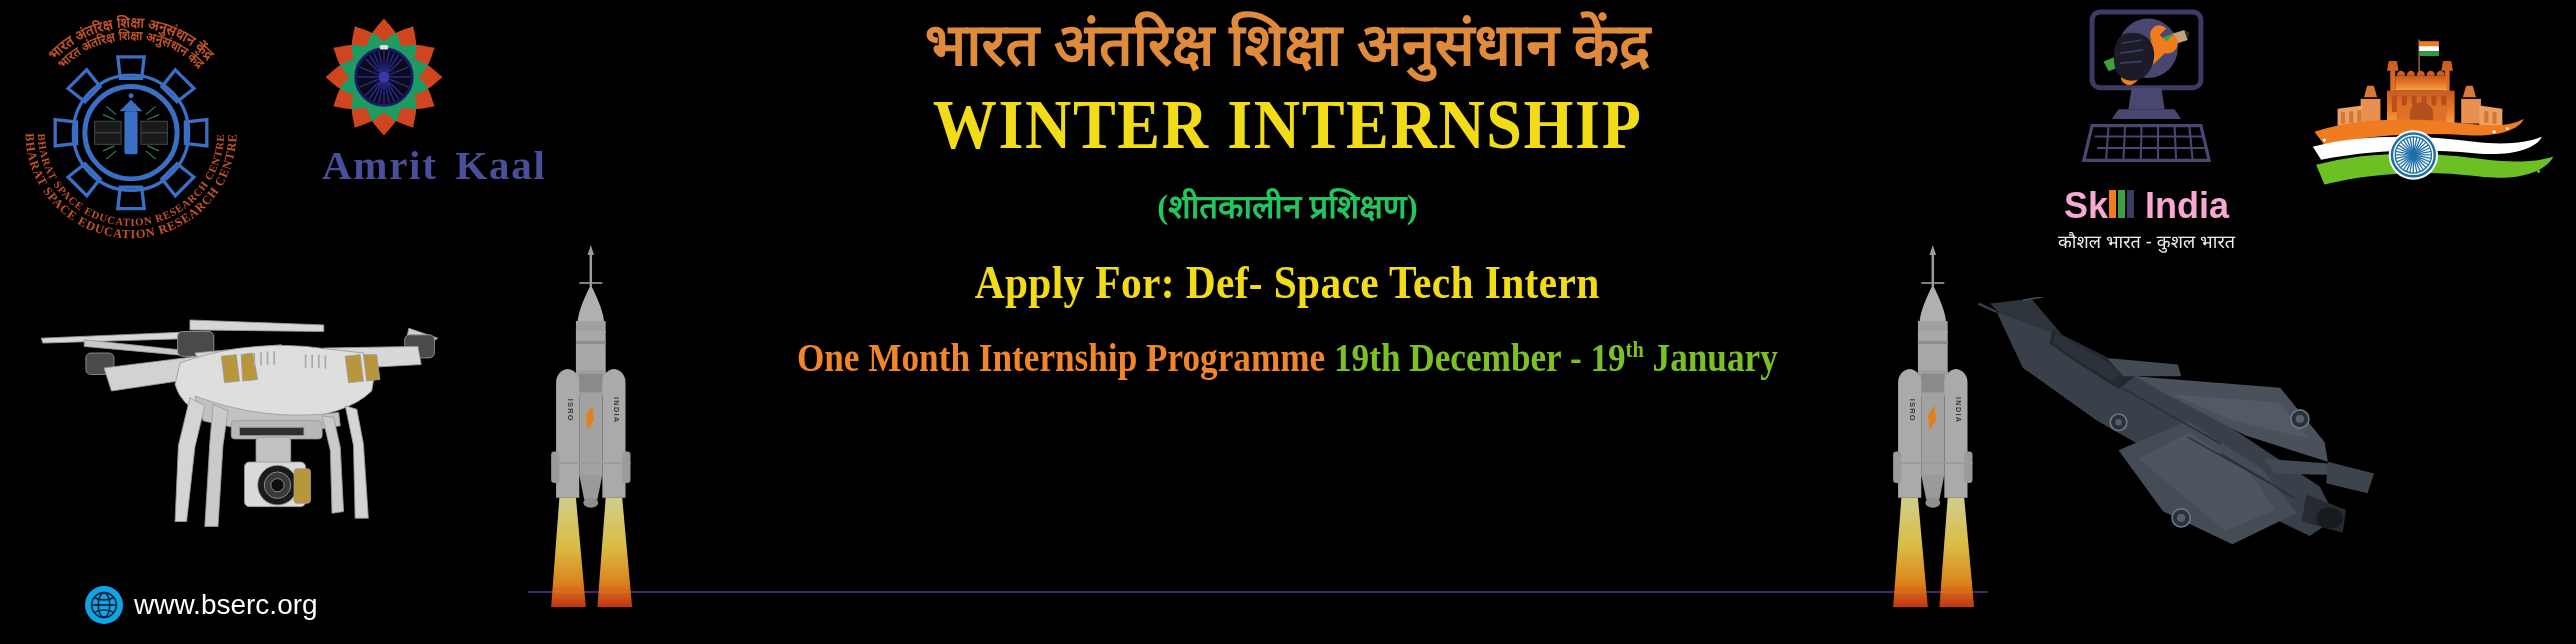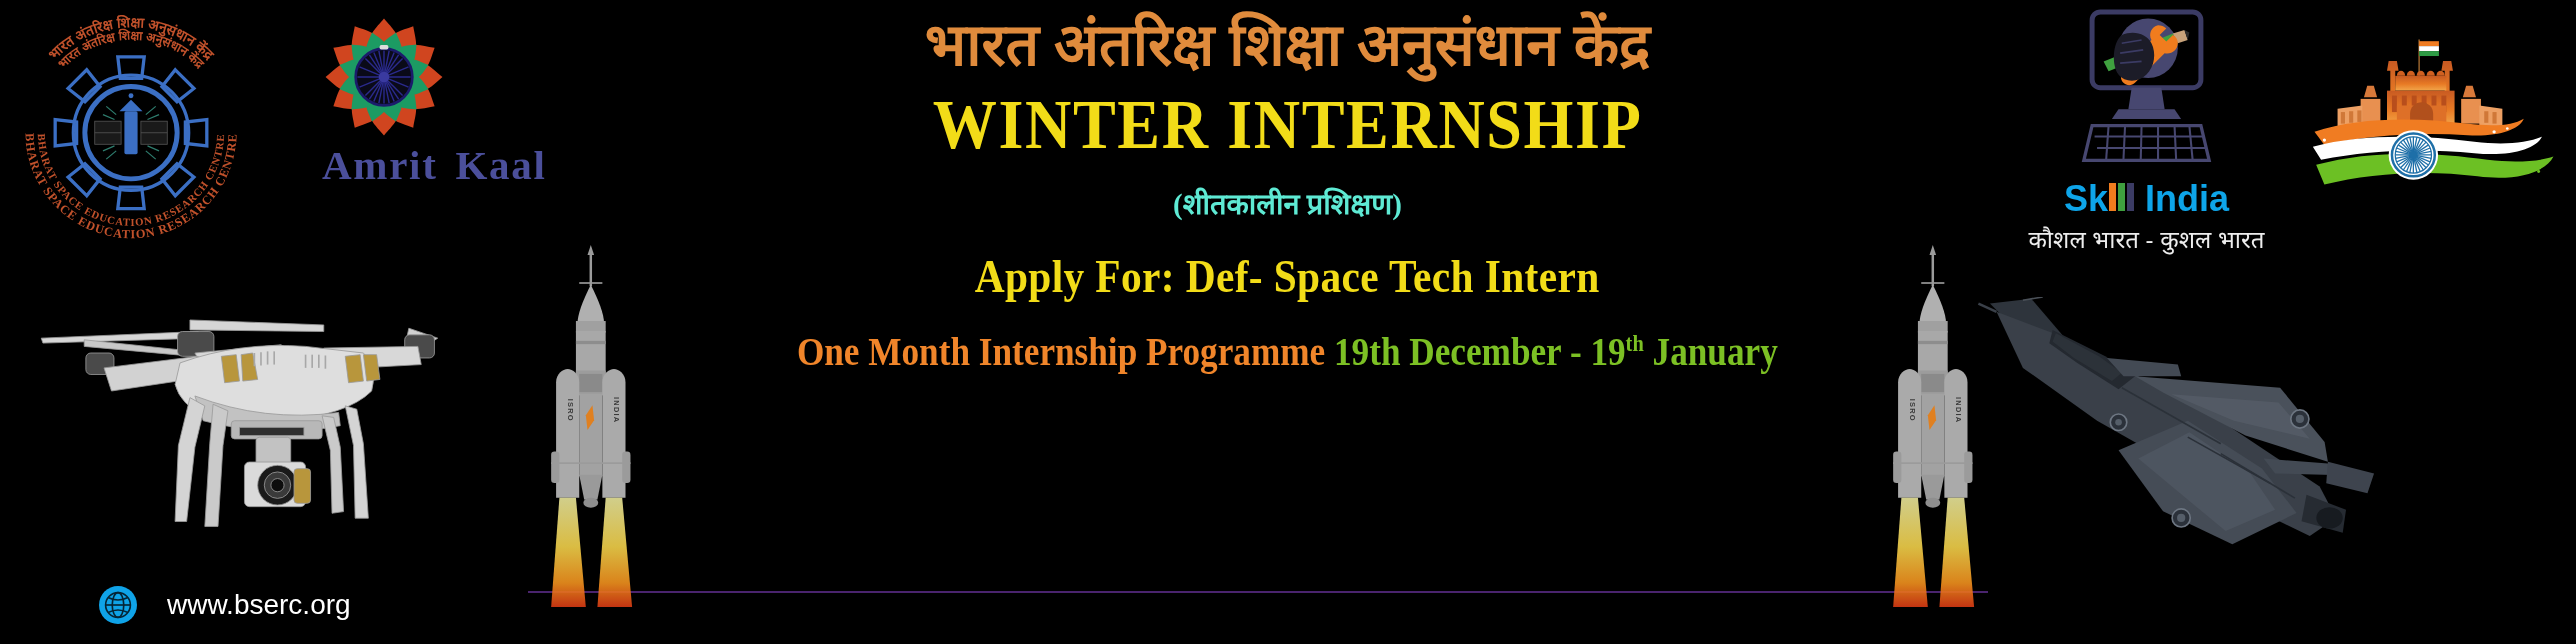--- a/index.html
+++ b/index.html
@@ -57,22 +57,22 @@
     line-height:1.0;
     letter-spacing:1.7px;
     color:#F2DC18;
     transform:scaleX(0.93);
     white-space:nowrap;
   }
   .subtitle-hi {
     margin-top:23px;
     font-family:"Liberation Serif", serif;
     font-weight:bold;
-    font-size:29px;
-    color:#5eead4;
+    font-size:33px;
+    color:#22c55e;
     white-space:nowrap;
   }
   .apply-line {
     margin-top:28px;
     font-family:"Liberation Serif", serif;
     font-weight:bold;
     font-size:46px;
     letter-spacing:0.4px;
     color:#F2DC18;
     transform:scaleX(0.9);
@@ -112,45 +112,45 @@
   #fighter-jet svg { width:100%; height:100%; display:block; }
 
   
   #skill-india { position:absolute; left:2027px; top:6.6px; width:239px; height:297px;
                  display:flex; flex-direction:column; align-items:center; z-index:5; }
   #skill-india .monitor { width:149px; height:169px; }
   #skill-india .si-name {
     font-family:"Liberation Sans", sans-serif;
     font-weight:bold;
     font-size:36px;
-    color:#0ea5e9;
+    color:#f9a8d4;
     line-height:1;
-    margin-top:5px;
+    margin-top:12px;
     white-space:nowrap;
     display:flex; align-items:baseline;
   }
   #skill-india .si-name .bar-orange { display:inline-block; width:7.4px; height:28px; background:#F07C1E; margin:0 0.8px; }
   #skill-india .si-name .bar-green  { display:inline-block; width:7.4px; height:28px; background:#3FA03F; margin:0 0.8px; }
   #skill-india .si-name .bar-navy   { display:inline-block; width:7.4px; height:28px; background:#3B3B64; margin:0 0.8px; }
   #skill-india .si-tag {
     font-family:"Liberation Sans", sans-serif;
-    font-size:24px;
+    font-size:18px;
     color:#EDEDED;
     margin-top:5px;
     white-space:nowrap;
   }
 
   
   #red-fort { position:absolute; left:2291px; top:0px; width:281px; height:206px; z-index:5; }
   #red-fort svg { width:100%; height:100%; display:block; }
 
   
   #website {
-    position:absolute; left:99px; top:586px;
-    display:flex; align-items:center; gap:30px; z-index:7;
+    position:absolute; left:85px; top:586px;
+    display:flex; align-items:center; gap:11px; z-index:7;
   }
   #website .globe { width:38px; height:38px; }
   #website .url {
     font-family:"Liberation Sans", sans-serif;
     font-size:28px;
     color:#FFFFFF;
   }
 </style>
 </head>
 <body>

